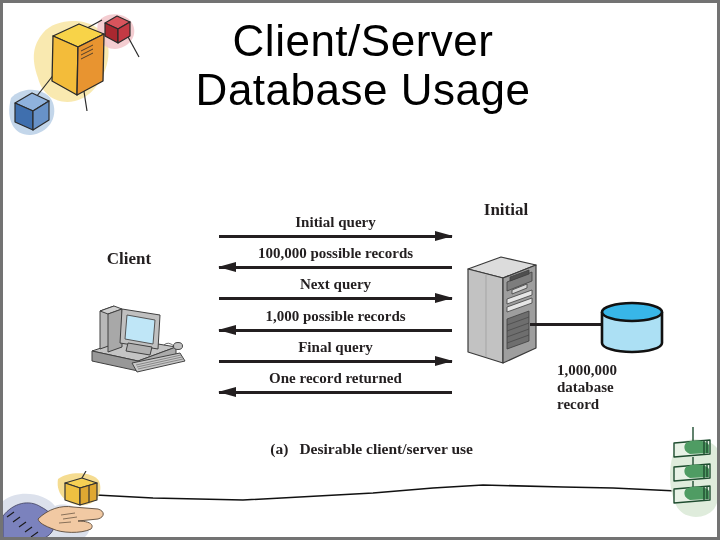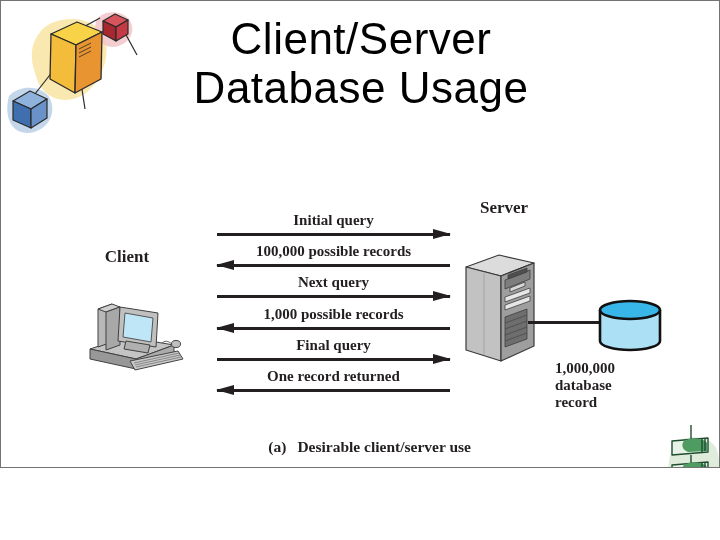--- a/index.html
+++ b/index.html
@@ -1,18 +1,18 @@
 <!DOCTYPE html>
 <html><head>
 <meta charset="utf-8">
 <style>
   html,body { margin:0; padding:0; background:#ffffff; }
   .slide {
-    position:relative; width:720px; height:468px; overflow:hidden;
-    background:#ffffff; box-sizing:border-box; border:1px solid #737373;
+    position:relative; width:720px; height:540px; overflow:hidden;
+    background:#ffffff; box-sizing:border-box; border:3px solid #737373;
     font-family:"Liberation Sans", sans-serif;
   }
   .abs { position:absolute; }
 
   
   .title {
     left:60px; top:13px; width:600px; text-align:center;
     font-family:"Liberation Sans", sans-serif; font-size:44px; line-height:49px;
     color:#000000; letter-spacing:0.5px;
   }
@@ -143,21 +143,21 @@
       </div>
   </div>
   <div class="arrow-row row5" data-direction="left">
     <div class="msg-label serif">One record returned</div>
     <div class="shaft">
         <div class="line"></div>
         <div class="head"></div>
       </div>
   </div>
 
-  <div class="abs serif node-label server-label">Server</div>
+  <div class="abs serif node-label server-label">Initial</div>
   <svg class="abs" style="left:460px;top:246px" width="78" height="118" viewBox="0 0 78 118">
     <g stroke="#3a3a3a" stroke-width="1.2" stroke-linejoin="round">
       <polygon points="5,20 38,8 73,16 40,29" fill="#dcdcdc"></polygon>
       <polygon points="5,20 40,29 40,114 5,103" fill="#c2c2c2"></polygon>
       <polygon points="40,29 73,16 73,99 40,114" fill="#9e9e9e"></polygon>
     </g>
     <line x1="23" y1="26" x2="23" y2="108" stroke="#a5a5a5" stroke-width="1"></line>
     <g stroke="#3f3f3f" stroke-width="0.8" stroke-linejoin="round">
       <polygon points="44,33 69,23 69,32 44,42" fill="#7d7d7d"></polygon>
       <polygon points="47,28 66,21 66,25 47,32" fill="#4f4f4f"></polygon>

